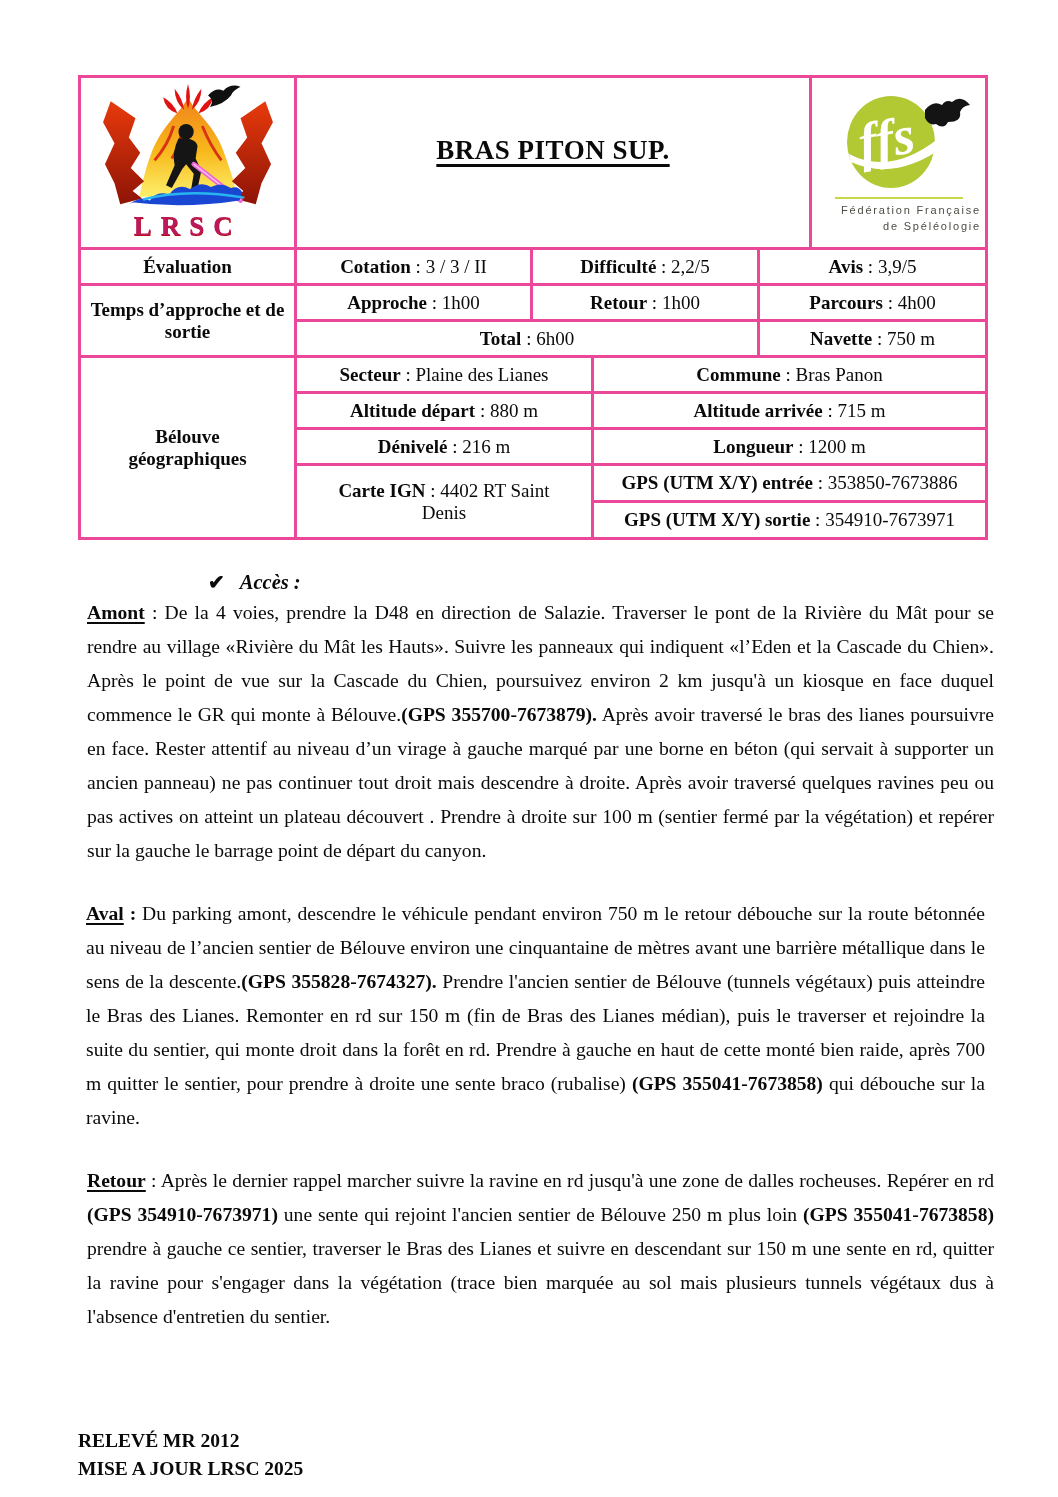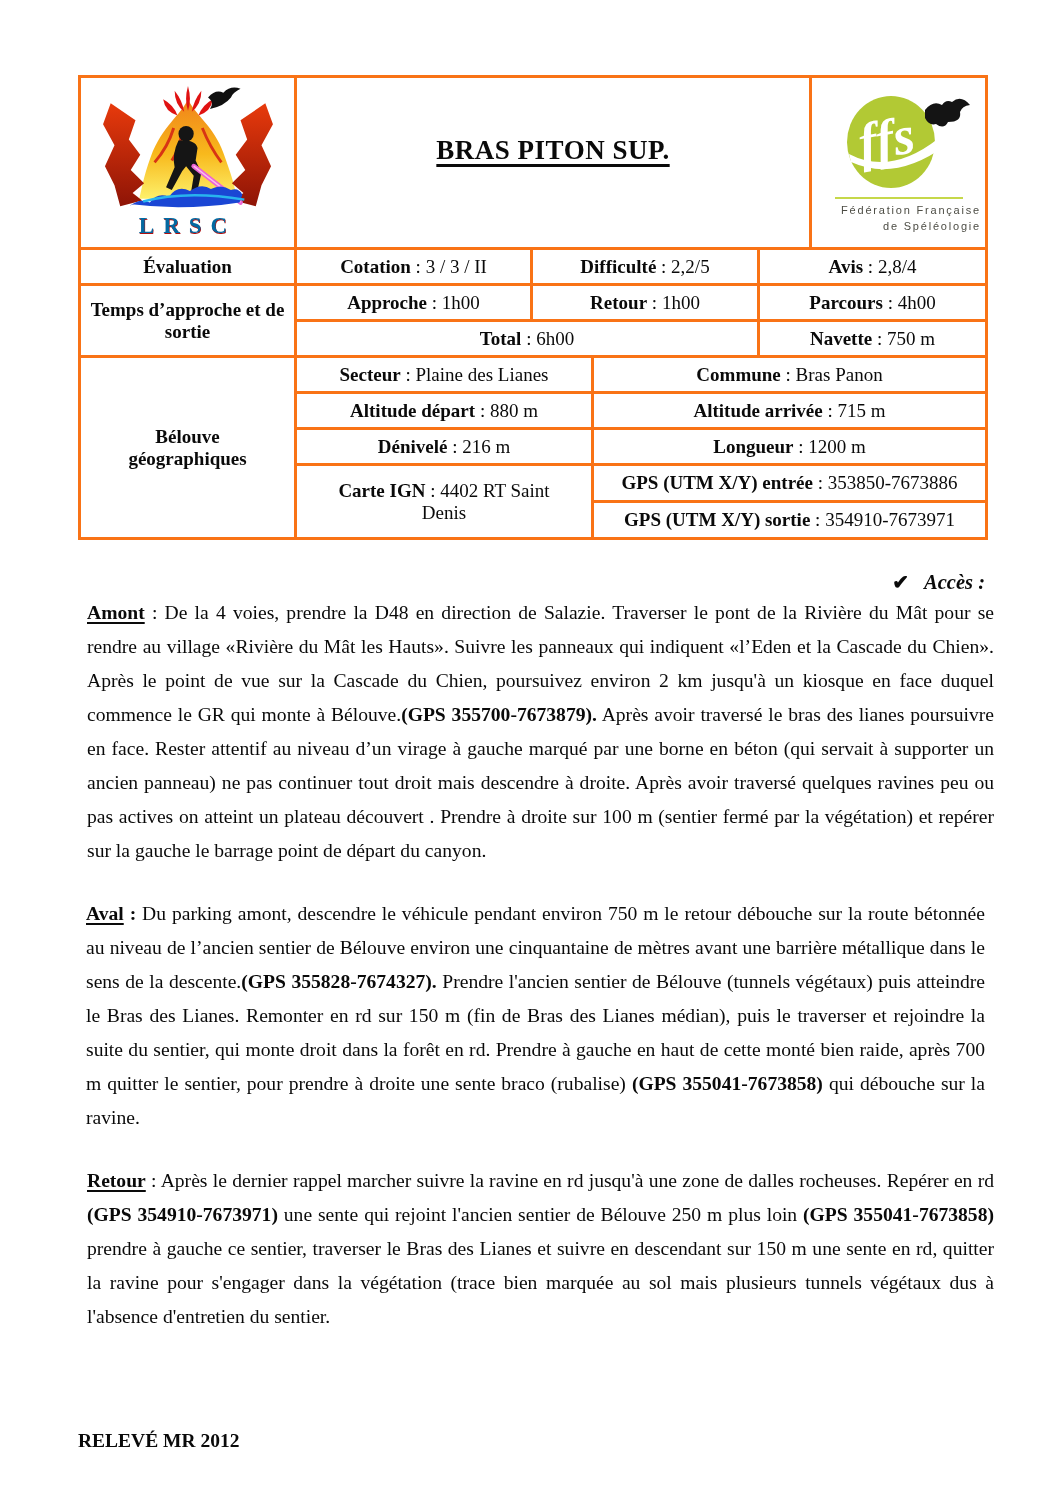--- a/index.html
+++ b/index.html
@@ -5,50 +5,50 @@
   html,body { margin:0; padding:0; background:#888; }
   .page {
     position:relative; width:1058px; height:1497px; margin:0 auto;
     background:#ffffff; color:#0a0a0a; overflow:hidden;
     font-family:"Liberation Serif", serif;
     box-sizing:border-box; padding:75px 73px 0 78px;
   }
   
   table.info { border-collapse:collapse; table-layout:fixed; width:907px; }
   table.info td {
-    border:3px solid #f97316; text-align:center; vertical-align:middle;
+    border:3px solid #ec4899; text-align:center; vertical-align:middle;
     font-size:19px; padding:1px 4px; overflow:hidden;
   }
   td.hdr-cell { height:167px; }
   tr.std td { height:31px; }
   tr.gps td { height:32px; }
   .k { font-weight:bold; }
   .rowlabel { font-weight:bold; }
   .narrow { display:inline-block; max-width:150px; }
   .cartewrap { display:inline-block; max-width:238px; }
   .route-title {
     font-weight:bold; font-size:27px; letter-spacing:0.5px;
     text-decoration:underline; text-decoration-thickness:3px; text-underline-offset:5px;
   }
   .title-cell { vertical-align:middle; }
   .title-inner { position:relative; top:-12px; }
   
   .lrsc-box { text-align:center; }
   .lrsc-word {
-    font-weight:bold; font-size:23px; color:#0369a1; letter-spacing:9px;
+    font-weight:bold; font-size:27px; color:#be185d; letter-spacing:9px;
     margin-top:-4px; text-shadow:0.5px 0.5px 0 #b01010;
   }
   .ffs-box { text-align:center; }
   .ffs-line { width:128px; height:2px; background:#c6d84a; margin:2px auto 4px auto; }
   .ffs-caption {
     font-family:"Liberation Sans", sans-serif; font-size:11px; color:#4c4c44;
     letter-spacing:1.8px; line-height:1.45;text-align:right;
   }
   
-  .acces-heading { margin:30px 0 2px 130px; font-size:20.5px;text-align:right; }
+  .acces-heading { margin:30px 0 2px 130px; font-size:20.5px; }
   .check { font-weight:bold; margin-right:15px; font-size:20px; }
   .hd-bi { font-weight:bold; font-style:italic; }
   p.para {
     width:907px; margin:9px; text-align:justify;
     font-size:19.6px; line-height:34px;
   }
   p.amont { margin-top:0; }
   p.aval { margin-top:29px; margin-left:8px; width:899px; }
   p.retour { margin-top:29px; }
   p.avis { margin-top:23px; text-indent:130px; }
@@ -128,21 +128,21 @@
           <div>Fédération Française</div>
           <div>de Spéléologie</div>
         </div>
       </td>
     </tr>
 
     <tr class="std">
       <td class="rowlabel">Évaluation</td>
       <td><span class="k">Cotation</span><span> : </span><span>3 / 3 / II</span></td>
       <td colspan="2"><span class="k">Difficulté</span><span> : </span><span>2,2/5</span></td>
-      <td colspan="2"><span class="k">Avis</span><span> : </span><span>2,8/4</span></td>
+      <td colspan="2"><span class="k">Avis</span><span> : </span><span>3,9/5</span></td>
     </tr>
 
     <tr class="std">
       <td class="rowlabel" rowspan="2">Temps d’approche et de sortie</td>
       <td><span class="k">Approche</span><span> : </span><span>1h00</span></td>
       <td colspan="2"><span class="k">Retour</span><span> : </span><span>1h00</span></td>
       <td colspan="2"><span class="k">Parcours</span><span> : </span><span>4h00</span></td>
     </tr>
     <tr class="std">
       <td colspan="3"><span class="k">Total</span><span> : </span><span>6h00</span></td>
@@ -184,15 +184,16 @@
     <span class="plabel">Aval</span><span class="bold"> : </span><span>Du parking amont, descendre le véhicule pendant environ 750 m le retour débouche sur la route bétonnée au niveau de l’ancien sentier de Bélouve environ une cinquantaine de mètres avant une barrière métallique dans le sens de la descente.</span><span class="bold">(GPS 355828-7674327).</span><span> Prendre l'ancien sentier de Bélouve (tunnels végétaux) puis atteindre le Bras des Lianes. Remonter en rd sur 150 m (fin de Bras des Lianes médian), puis le traverser et rejoindre la suite du sentier, qui monte droit dans la forêt en rd. Prendre à gauche en haut de cette monté bien raide, après 700 m quitter le sentier, pour prendre à droite une sente braco (rubalise) </span><span class="bold">(GPS 355041-7673858)</span><span> qui débouche sur la ravine.</span>
   </p>
 
   <p class="para retour">
     <span class="plabel">Retour</span><span> : </span><span>Après le dernier rappel marcher suivre la ravine en rd jusqu'à une zone de dalles rocheuses. Repérer en rd </span><span class="bold">(GPS 354910-7673971)</span><span> une sente qui rejoint l'ancien sentier de Bélouve 250 m plus loin </span><span class="bold">(GPS 355041-7673858)</span><span> prendre à gauche ce sentier, traverser le Bras des Lianes et suivre en descendant sur 150 m une sente en rd, quitter la ravine pour s'engager dans la végétation (trace bien marquée au sol mais plusieurs tunnels végétaux dus à l'absence d'entretien du sentier.</span>
   </p>
 
 
   <div class="footer">
     <div>RELEVÉ MR 2012</div>
+    <div>MISE A JOUR LRSC 2025</div>
   </div>
 
 </div>
 
 </body></html>

